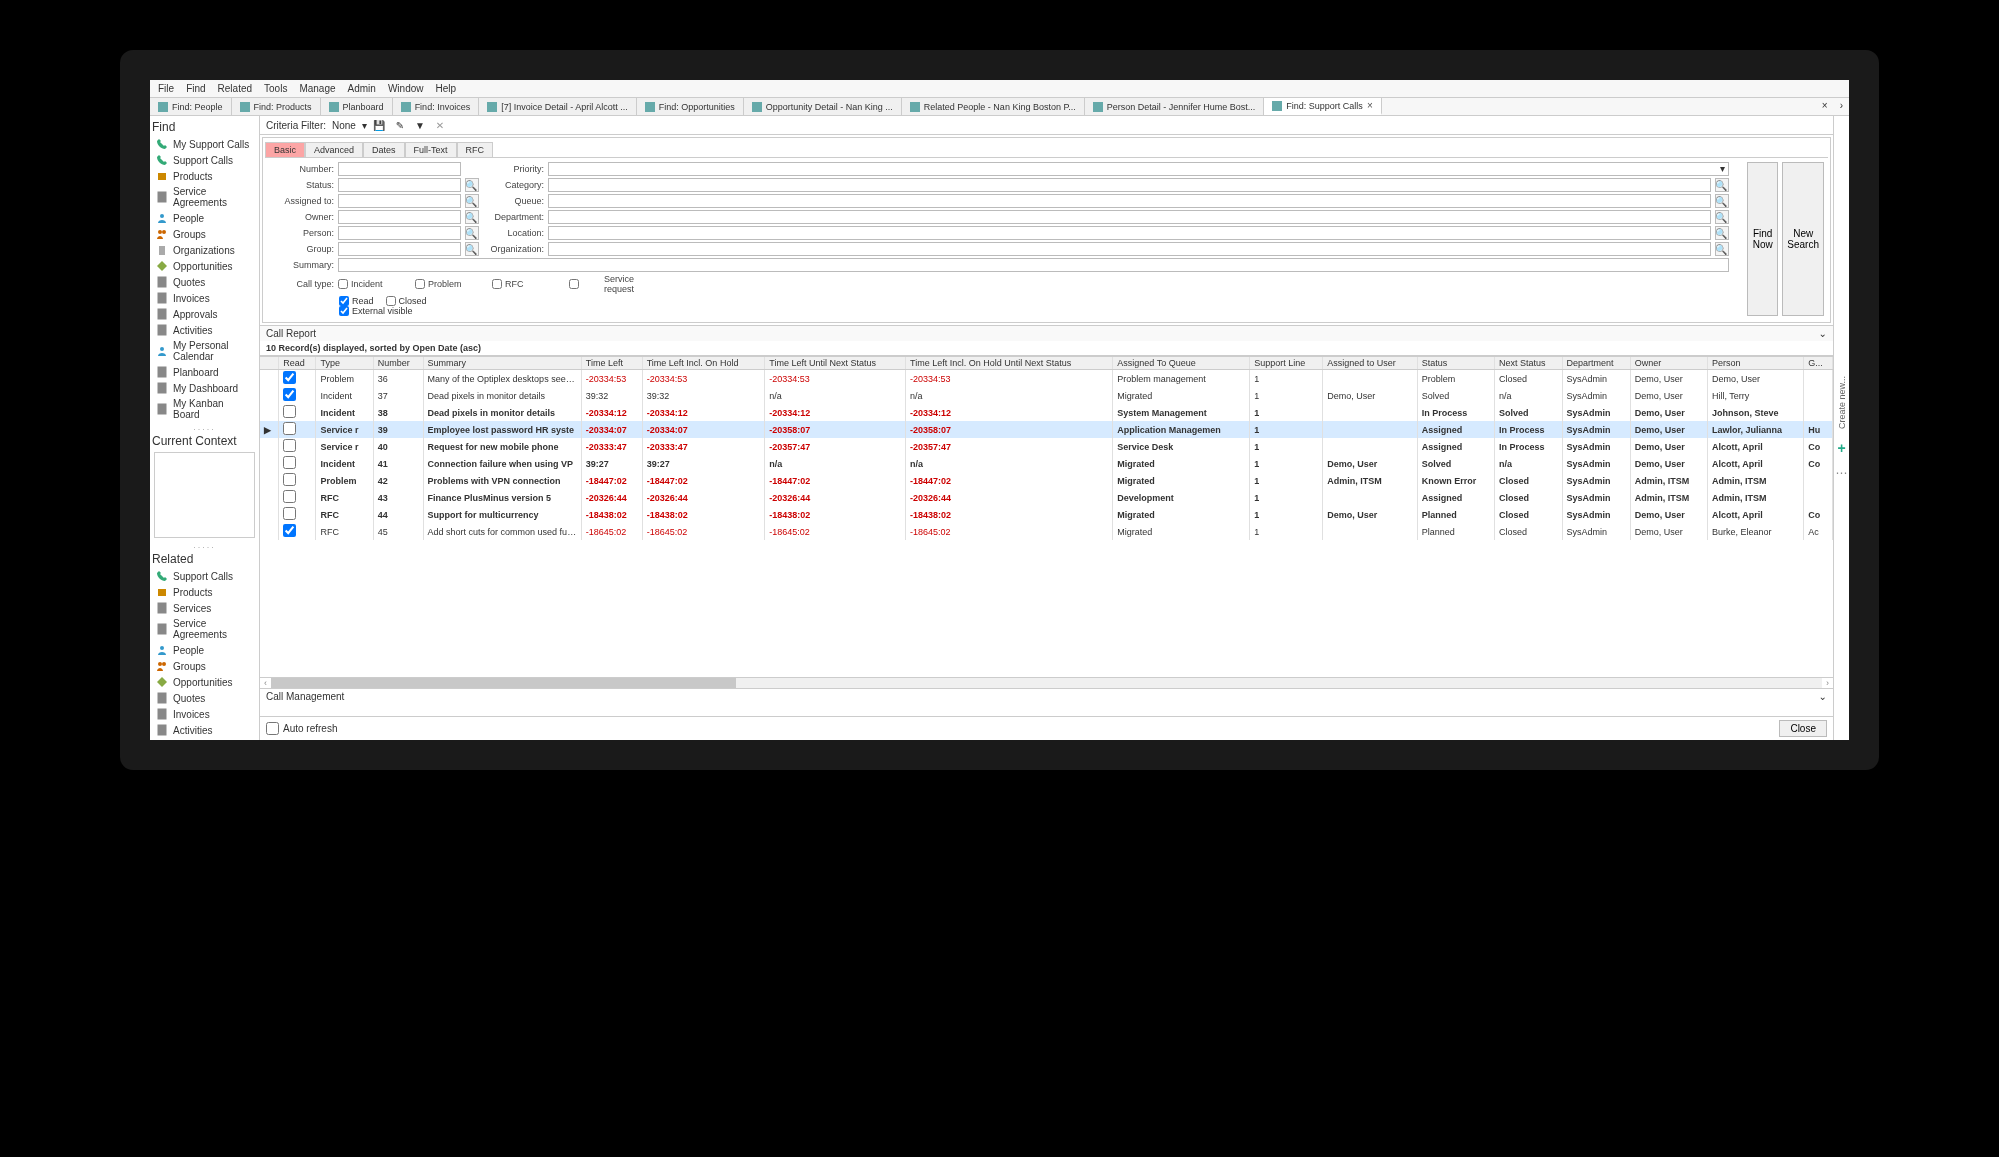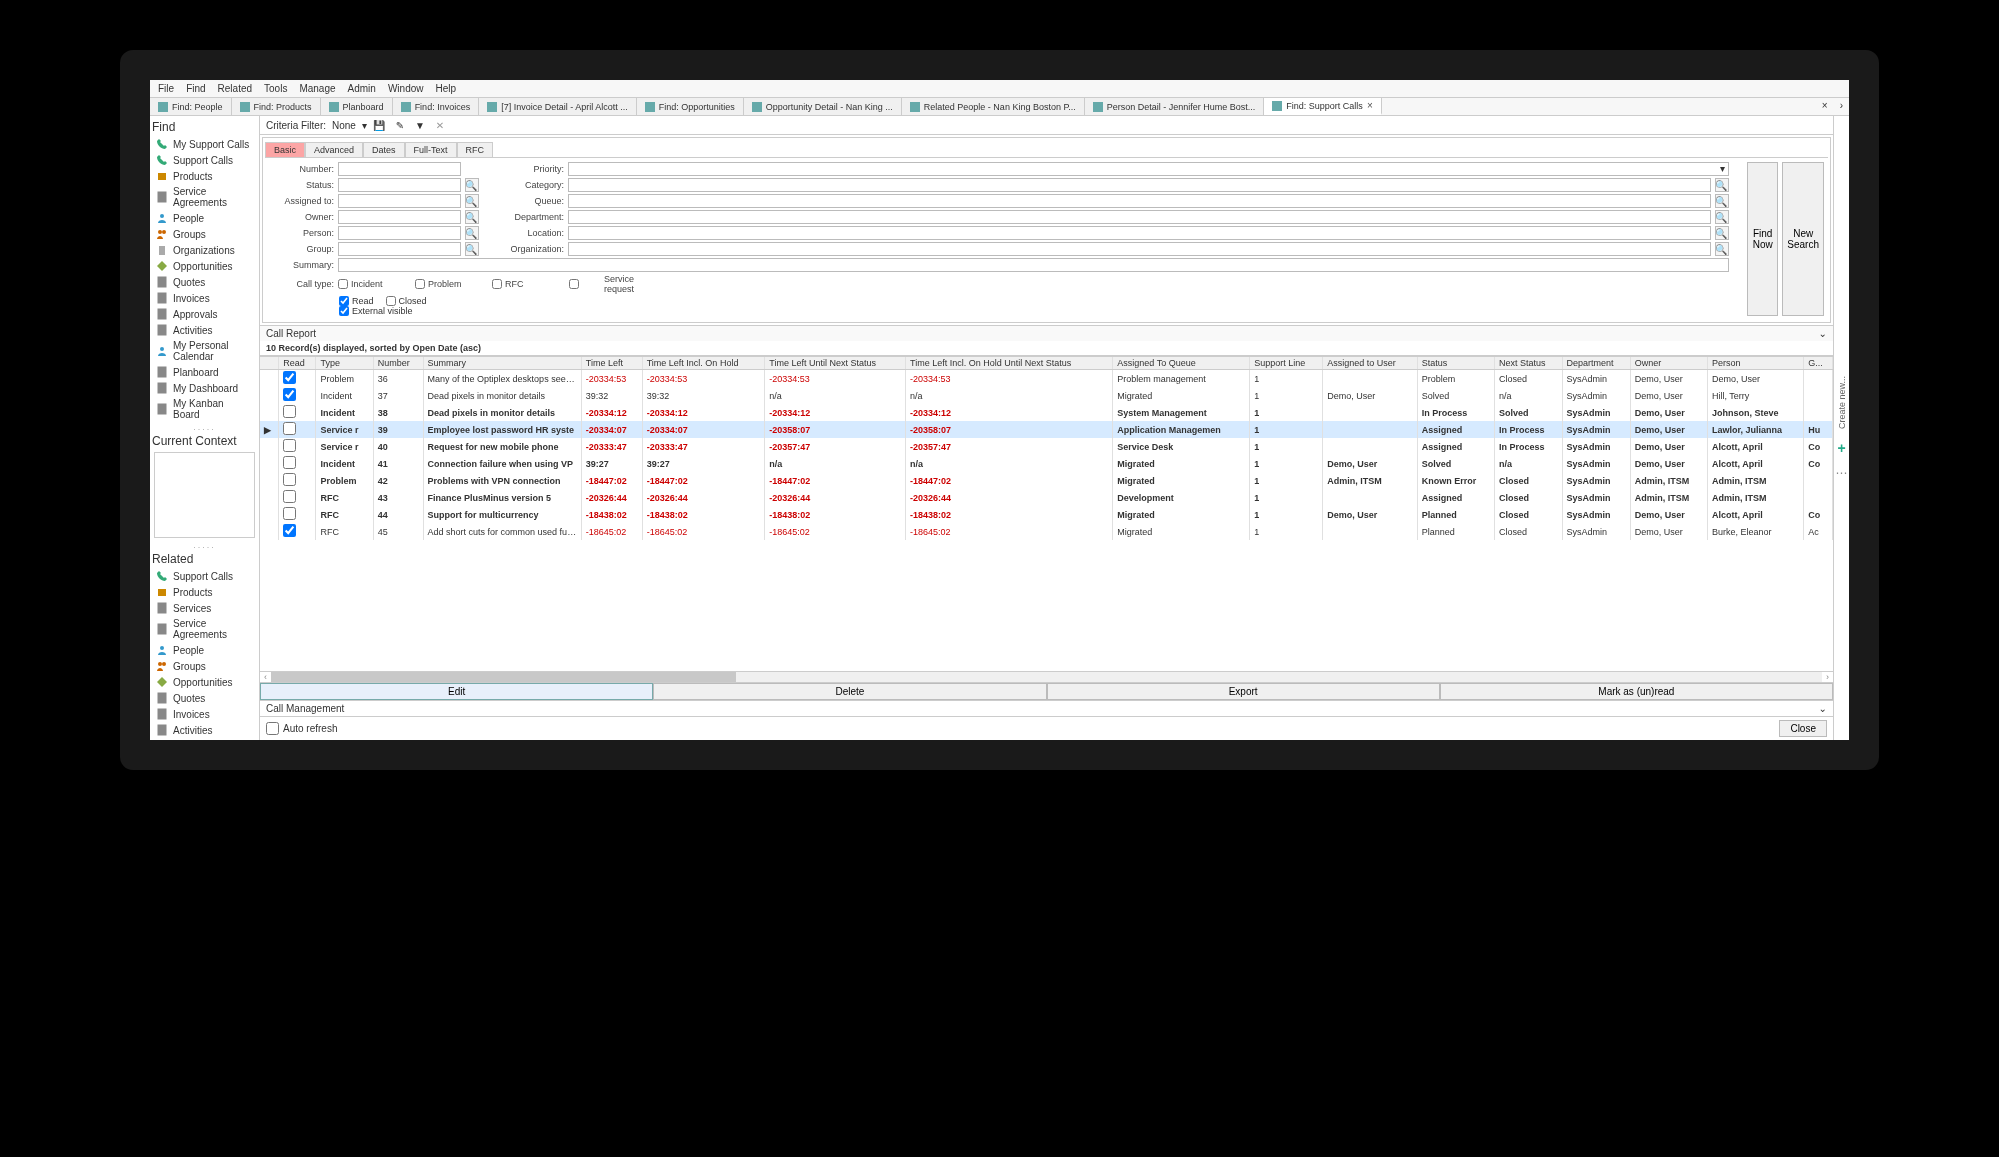--- a/index.html
+++ b/index.html
@@ -31,38 +31,38 @@
 .criteria-body { padding: 4px; flex: 1; }
 .criteria-buttons { width: 85px; display: flex; flex-direction: row; gap: 4px; padding: 4px; }
 .criteria-buttons button { font-size: 10px; padding: 2px 4px; border: 1px solid #bbb; background: #f0f0f0; cursor: pointer; }
 .form-row { display: flex; align-items: center; gap: 4px; margin-bottom: 2px; }
 .form-row label { width: 65px; text-align: right; font-size: 9px; color: #444; }
 .form-row input[type=text] { flex: 0 0 90px; height: 14px; border: 1px solid #bbb; font-size: 9px; padding: 0 2px; }
 .lookup { width: 14px; height: 14px; border: 1px solid #bbb; display: inline-flex; align-items: center; justify-content: center; background: #f5f5f5; }
 .form-row.right label { width: 65px; }
 .form-row.right input[type=text] { flex: 1; }
 .form-row .priority-select { flex: 1; height: 14px; border: 1px solid #bbb; }
-.form-cols { display: flex; gap: 20px; }
+.form-cols { display: flex; }
 .checks { display: flex; gap: 12px; flex-wrap: wrap; padding-left: 70px; }
 .checks label { display: flex; align-items: center; gap: 3px; font-size: 9px; }
 .checks input { width: 10px; height: 10px; }
 .report-head { display: flex; justify-content: space-between; padding: 2px 6px; border-top: 1px solid #ccc; font-size: 10px; background: #f9f9f9; }
 .report-sub { padding: 2px 6px; font-size: 9px; border-bottom: 1px solid #ccc; font-weight: bold; }
 .grid { flex: 1; overflow: auto; border-top: 1px solid #ccc; }
 table { border-collapse: collapse; width: 100%; font-size: 9px; }
 th, td { border-right: 1px solid #e0e0e0; padding: 1px 4px; text-align: left; white-space: nowrap; }
 th { background: #f0f0f0; border-bottom: 1px solid #ccc; font-weight: normal; position: sticky; top: 0; }
 tr.selected { background: #d6eaff; }
 tr.bold td { font-weight: bold; }
 td.neg { color: #c00; }
 td.over { text-overflow: ellipsis; overflow: hidden; max-width: 130px; }
 .action-row { display: flex; border-top: 1px solid #ccc; }
 .action-row button { flex: 1; border: 1px solid #bbb; background: #f0f0f0; font-size: 10px; padding: 2px; cursor: pointer; }
 .cm-head { padding: 2px 6px; border-top: 1px solid #ccc; display: flex; justify-content: space-between; font-size: 10px; }
-.footer { display: flex; justify-content: space-between; align-items: center; padding: 3px 6px; border-top: 1px solid #ccc; }
+.footer { display: flex; justify-content: space-between; align-items: center; padding: 3px 6px; border-top: 1px solid #ccc; margin-top: 12px; }
 .footer label { display: flex; align-items: center; gap: 4px; font-size: 10px; }
 .footer button { font-size: 10px; padding: 2px 10px; border: 1px solid #bbb; background: #f0f0f0; }
 .rightrail { width: 16px; border-left: 1px solid #ccc; display: flex; flex-direction: column; align-items: center; justify-content: center; gap: 10px; }
 .rightrail .vtxt { writing-mode: vertical-rl; transform: rotate(180deg); font-size: 9px; color: #666; }
 .rightrail .plus { color: #2a8; font-size: 14px; font-weight: bold; }
 
 .i-phone { fill: #3a7; }
 .i-prod { fill: #c80; }
 .i-doc { fill: #888; }
 .i-person { fill: #39c; }
@@ -702,26 +702,20 @@
       </div>
 
       <div style="display:flex;align-items:center;border-top:1px solid #ccc;padding:0 4px;font-size:9px;color:#888">
         <span>‹</span>
           <div style="flex:1;height:10px;background:#f0f0f0;margin:0 4px">
             <div style="width:30%;height:100%;background:#c8c8c8"></div>
           </div>
           <span>›</span>
       </div>
 
-      <div class="action-row">
-        <button style="background:#e8f0fb;border-color:#7aa">Edit</button>
-        <button>Delete</button>
-        <button>Export</button>
-        <button>Mark as (un)read</button>
-      </div>
 
       <div class="cm-head">
         <span>Call Management</span>
         <span>⌄</span>
       </div>
 
       <div class="footer">
         <label>
           <input type="checkbox" style="">
           <span>Auto refresh</span>

